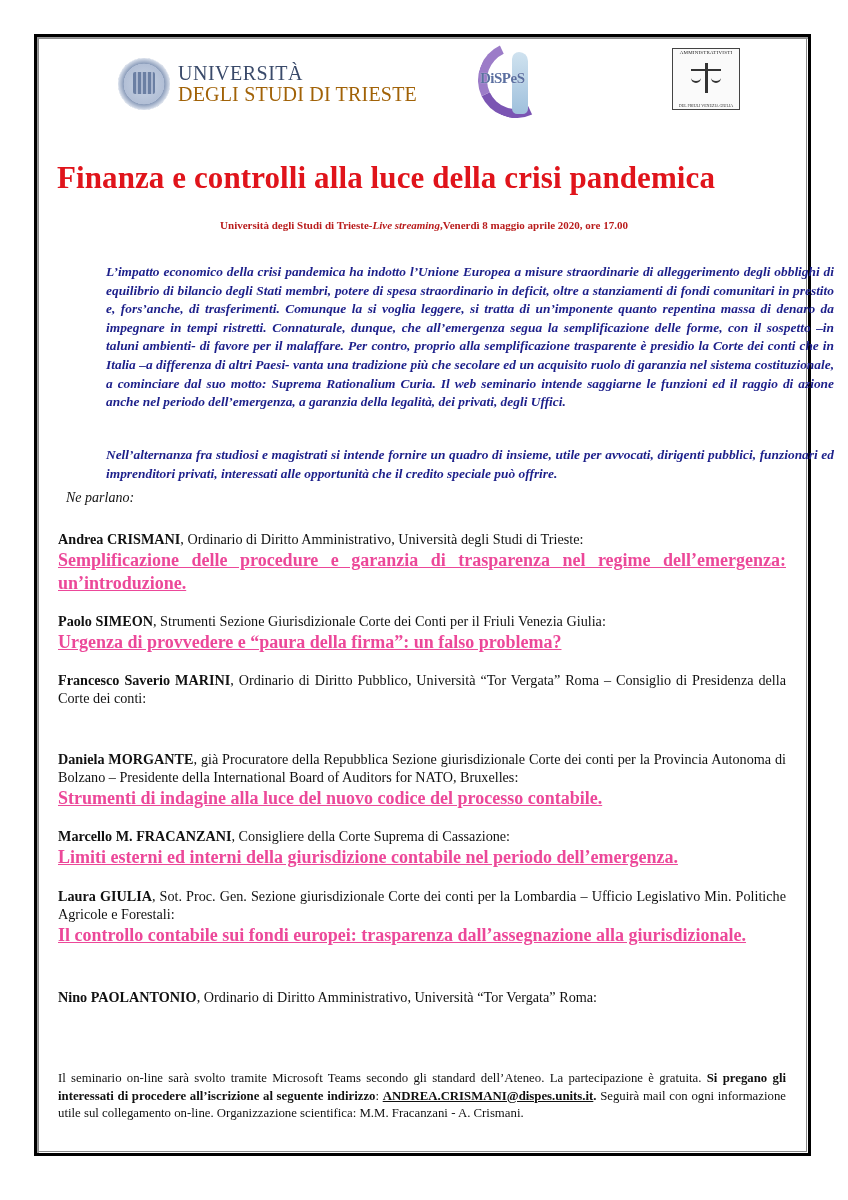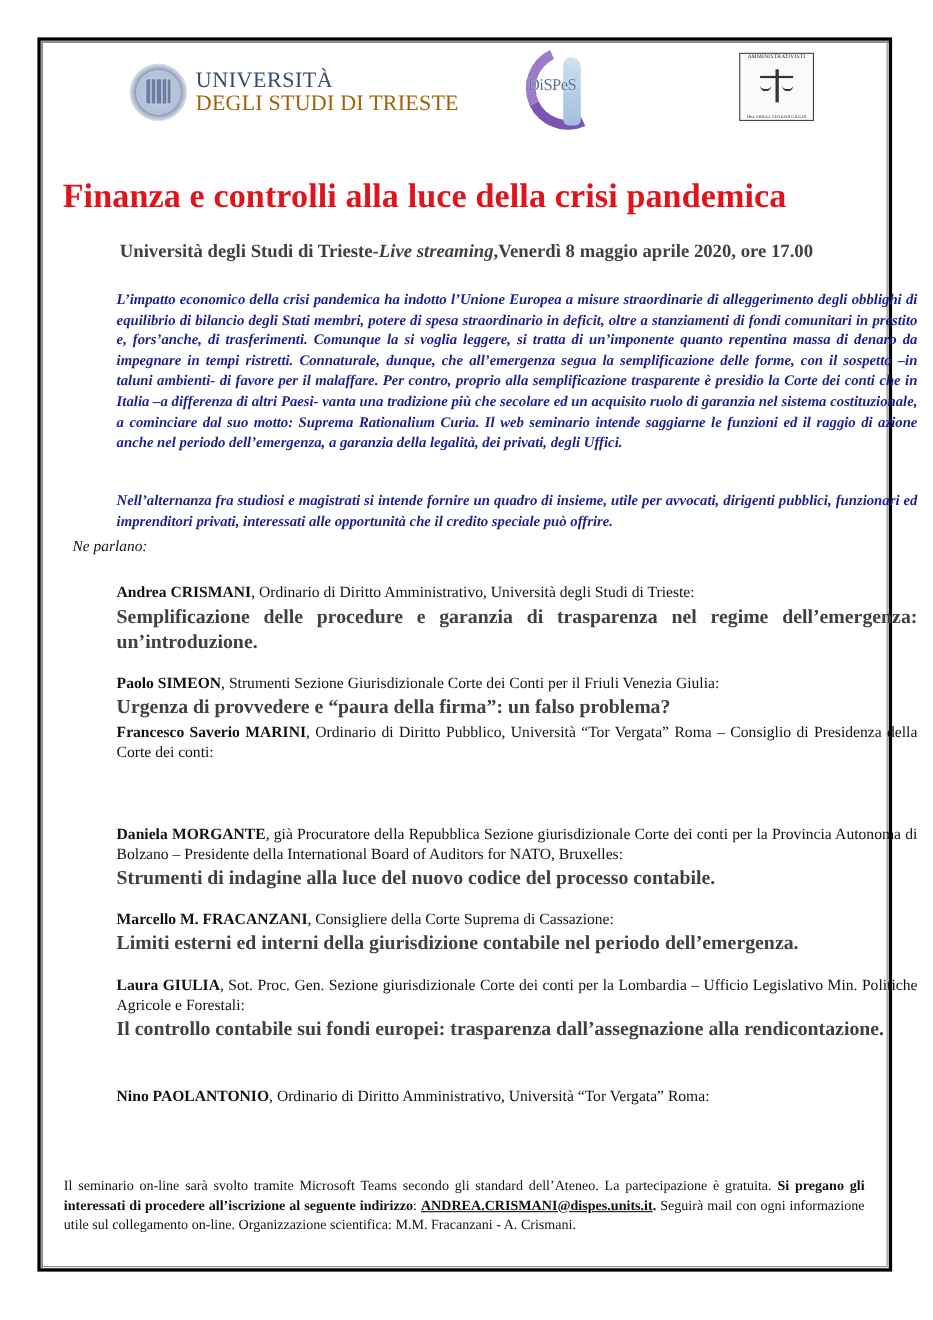--- a/index.html
+++ b/index.html
@@ -8,47 +8,47 @@
     .frame-inner { position: absolute; left: 38px; top: 38px; width: 769px; height: 1114px; border: 1px solid #8a8a8a; box-sizing: border-box; }
 
     .logos { position: absolute; left: 0; top: 40px; width: 848px; height: 90px; }
     .logo-units { position: absolute; left: 118px; top: 18px; display: flex; align-items: center; }
     .seal { width: 52px; height: 52px; border-radius: 50%; background: radial-gradient(circle, #c9d3e3 0%, #b2bfd6 55%, #8e9fbc 56%, #d7deea 70%, #8e9fbc 72%, #f2f4f8 100%); position: relative; }
     .seal::after { content: ""; position: absolute; left: 15px; top: 14px; width: 22px; height: 22px; background: repeating-linear-gradient(90deg, #6b7fa3 0 3px, #a9b6cf 3px 5px); border-radius: 2px; }
     .units-text { margin-left: 8px; line-height: 21px; }
     .units-line1 { font-size: 20px; color: #3a4a6a; letter-spacing: 0.5px; }
     .units-line2 { font-size: 20px; color: #a16207; letter-spacing: 0.2px; }
 
-    .logo-dispes { position: absolute; left: 478px; top: 2px; width: 80px; height: 78px; }
+    .logo-dispes { position: absolute; left: 478px; top: 2px; width: 80px; height: 78px; font-weight: bold; }
     .dispes-arc { position: absolute; left: 0; top: 0; width: 76px; height: 76px; border-radius: 50%; border: 9px solid transparent; border-bottom-color: #7b55b3; border-left-color: #9c7cc8; box-sizing: border-box; transform: rotate(20deg); }
     .dispes-body { position: absolute; left: 34px; top: 10px; width: 16px; height: 62px; border-radius: 8px 10px 6px 6px; background: linear-gradient(#cfe2ef, #9fc0dc); }
     .dispes-word { position: absolute; left: 2px; top: 28px; font-size: 15px; font-family: "Liberation Serif", serif; color: #5b6fa0; letter-spacing: -0.5px; text-shadow: 0 0 1px #fff; }
 
     .logo-avvocati { position: absolute; left: 672px; top: 8px; width: 66px; height: 60px; border: 1px solid #444; background: #fafafa; }
     .avv-top { position: absolute; left: 0; right: 0; top: 1px; text-align: center; font-size: 5px; letter-spacing: 0.2px; color: #222; }
     .avv-scale { position: absolute; left: 18px; top: 14px; width: 30px; height: 32px; }
     .avv-scale .beam { position: absolute; left: 0; top: 6px; width: 30px; height: 2px; background: #333; }
     .avv-scale .pole { position: absolute; left: 14px; top: 0; width: 3px; height: 30px; background: #333; }
     .avv-scale .pan { position: absolute; top: 14px; width: 10px; height: 4px; border-bottom: 2px solid #333; border-radius: 0 0 6px 6px; }
     .avv-bottom { position: absolute; left: 0; right: 0; bottom: 1px; text-align: center; font-size: 4px; color: #333; }
 
     .title { position: absolute; left: 0; width: 772px; top: 160px; text-align: center; color: #e0141b; font-weight: bold; font-size: 31px; letter-spacing: 0.1px; }
-    .subtitle { position: absolute; left: 0; width: 848px; top: 219px; text-align: center; font-weight: bold; font-size: 17px; color: #404040; }
+    .subtitle { position: absolute; left: 0; width: 848px; top: 219px; text-align: center; font-weight: bold; font-size: 11px; color: #b91c1c; }
     .subtitle i { font-style: italic; }
 
     .intro { position: absolute; left: 58px; width: 728px; color: #1c1f8a; font-style: italic; font-weight: bold; font-size: 13.4px; line-height: 18.6px; text-align: justify; margin-left: 48px; }
     .intro-1 { top: 263px; }
     .intro-2 { top: 446px; }
 
     .ne-parlano { position: absolute; left: 66px; top: 490px; font-style: italic; font-size: 14px; color: #111; }
 
-    .speaker { position: absolute; left: 58px; width: 728px; margin-left: 48px; }
+    .speaker { position: absolute; left: 58px; width: 728px; }
     .speaker .aff { font-size: 14.2px; line-height: 18px; text-align: justify; color: #111; }
     .speaker .aff b { font-weight: bold; }
-    .speaker .talk { color: #404040; font-weight: bold; font-size: 18px; line-height: 23px; text-align: justify; margin-top: 1px; }
+    .speaker .talk { color: #ec4899; font-weight: bold; font-size: 18px; line-height: 23px; text-align: justify; margin-top: 1px; text-decoration: underline; }
 
     .footer { position: absolute; left: 58px; top: 1070px; width: 728px; font-size: 12.8px; line-height: 17.5px; text-align: justify; color: #111; }
     .footer b { font-weight: bold; }
     .footer a { color: #111; font-weight: bold; text-decoration: underline; }
   </style>
 </head>
 <body>
 
 <div class="frame-outer"></div>
 <div class="frame-inner"></div>
@@ -89,36 +89,36 @@
 <div class="speaker" style="top:530px">
   <div class="aff"><b>Andrea CRISMANI</b><span>, Ordinario di Diritto Amministrativo, Università degli Studi di Trieste:</span></div>
   <div class="talk">Semplificazione delle procedure e garanzia di trasparenza nel regime dell’emergenza: un’introduzione.</div>
 </div>
 
 <div class="speaker" style="top:612px">
   <div class="aff"><b>Paolo SIMEON</b><span>, Strumenti Sezione Giurisdizionale Corte dei Conti per il Friuli Venezia Giulia:</span></div>
   <div class="talk">Urgenza di provvedere e “paura della firma”: un falso problema?</div>
 </div>
 
-<div class="speaker" style="top:657px">
+<div class="speaker" style="top:671px">
   <div class="aff"><b>Francesco Saverio MARINI</b><span>, Ordinario di Diritto Pubblico, Università “Tor Vergata” Roma – Consiglio di Presidenza della Corte dei conti:</span></div>
 </div>
 
 <div class="speaker" style="top:750px">
   <div class="aff"><b>Daniela MORGANTE</b><span>, già Procuratore della Repubblica Sezione giurisdizionale Corte dei conti per la Provincia Autonoma di Bolzano – Presidente della International Board of Auditors for NATO, Bruxelles:</span></div>
   <div class="talk">Strumenti di indagine alla luce del nuovo codice del processo contabile.</div>
 </div>
 
 <div class="speaker" style="top:827px">
   <div class="aff"><b>Marcello M. FRACANZANI</b><span>, Consigliere della Corte Suprema di Cassazione:</span></div>
   <div class="talk">Limiti esterni ed interni della giurisdizione contabile nel periodo dell’emergenza.</div>
 </div>
 
 <div class="speaker" style="top:887px">
   <div class="aff"><b>Laura GIULIA</b><span>, Sot. Proc. Gen. Sezione giurisdizionale  Corte dei conti per la Lombardia – Ufficio Legislativo Min. Politiche Agricole e Forestali:</span></div>
-  <div class="talk">Il controllo contabile sui fondi europei: trasparenza dall’assegnazione alla rendicontazione.</div>
+  <div class="talk">Il controllo contabile sui fondi europei: trasparenza dall’assegnazione alla giurisdizionale.</div>
 </div>
 
 <div class="speaker" style="top:988px">
   <div class="aff"><b>Nino PAOLANTONIO</b><span>, Ordinario di Diritto Amministrativo, Università “Tor Vergata” Roma:</span></div>
 </div>
 
 <div class="footer"><span>Il seminario on-line sarà svolto tramite Microsoft Teams secondo gli standard dell’Ateneo. La partecipazione è gratuita. </span><b>Si pregano gli interessati di procedere all’iscrizione al seguente indirizzo</b><span>: </span><a title="ANDREA.CRISMANI@dispes.units.it">ANDREA.CRISMANI@dispes.units.it</a><b>.</b><span> Seguirà mail con ogni informazione utile sul collegamento on-line. Organizzazione scientifica: M.M. Fracanzani - A. Crismani.</span></div>
 
 </body></html>

